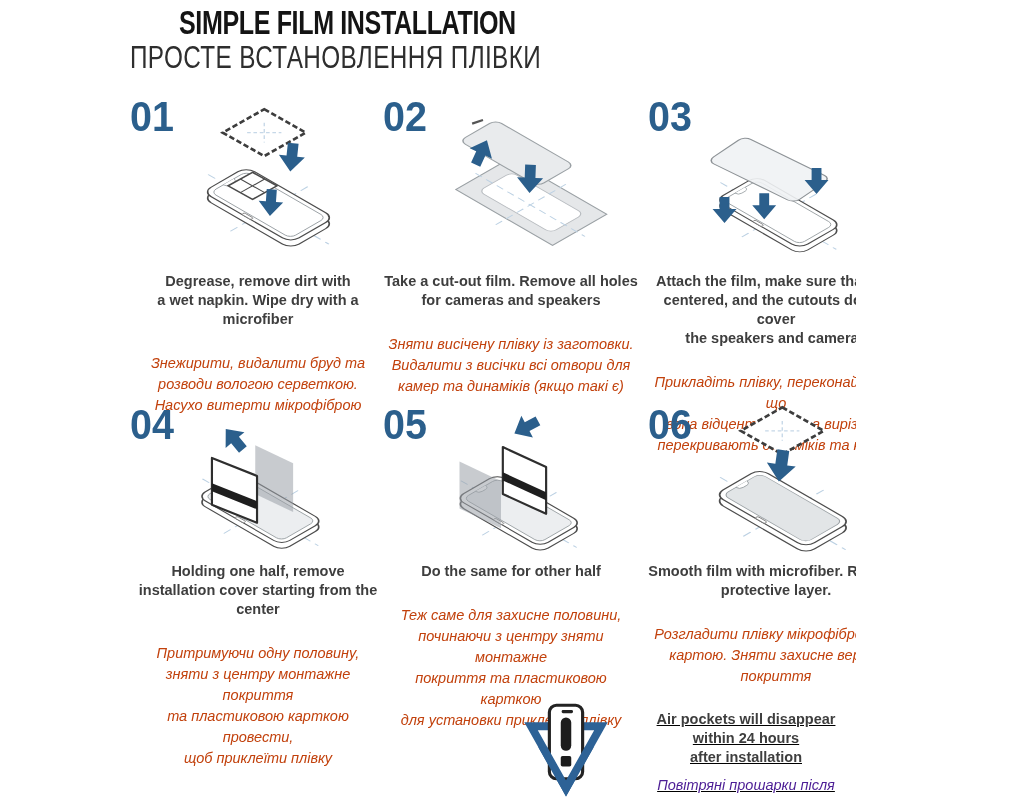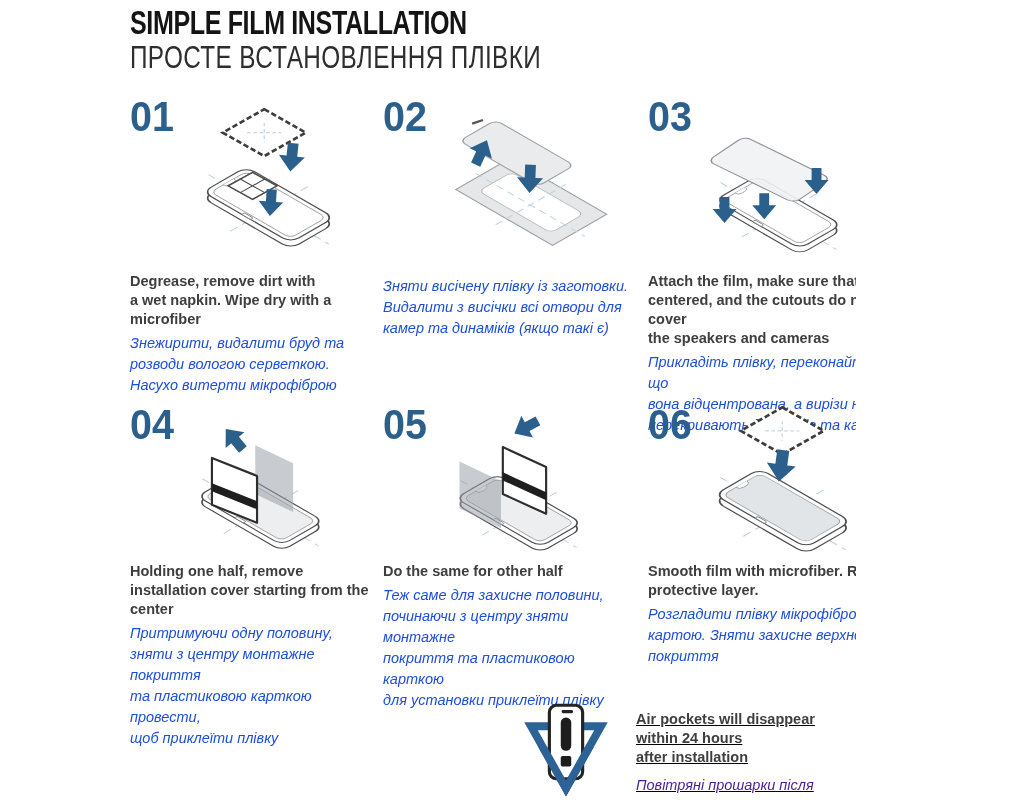--- a/index.html
+++ b/index.html
@@ -1,36 +1,36 @@
 <!DOCTYPE html>
 <html><head>
 <meta charset="utf-8">
 <style>
   html,body{margin:0;padding:0;background:#fff;}
   .page{position:relative;width:856px;height:800px;background:#ffffff;overflow:hidden;
-        font-family:"Liberation Sans",sans-serif;}
+        font-family:"Liberation Sans",sans-serif;text-align:center;}
   
   .titles{position:absolute;left:130px;top:6px;}
   .title-en{display:inline-block;font-size:33px;font-weight:800;color:#141414;
             letter-spacing:-0.5px;transform:scaleX(.76);transform-origin:0 0;white-space:nowrap;}
   .title-ua{display:inline-block;font-size:32px;font-weight:400;color:#2e2e2e;
             letter-spacing:.5px;transform:scaleX(.76);transform-origin:0 0;white-space:nowrap;margin-top:1px;}
   .titles .line{line-height:1.04;height:34px;}
   
   .steps{position:absolute;left:130px;top:96px;display:grid;
          grid-template-columns:253px 265px 276px;grid-auto-rows:308px;}
   .step{position:relative;}
   .step-number{position:absolute;left:0;top:0;font-size:42px;font-weight:700;color:#2b5f8c;
                line-height:1;transform:scaleX(.94);transform-origin:0 0;}
   .step-art{position:absolute;left:26px;top:2px;width:212px;height:164px;}
   .row2 .step-art{top:-2px;height:156px;}
   .step-texts{position:absolute;left:0;top:176px;width:256px;}
   .row2 .step-texts{top:158px;}
   .step-title{font-size:14.5px;font-weight:700;color:#3e3e3e;line-height:19px;white-space:pre-line;}
-  .step-ua{margin-top:4px;font-size:14.5px;font-style:italic;color:#1d4ed8;line-height:21px;white-space:pre-line;}
+  .step-ua{margin-top:24px;font-size:14.5px;font-style:italic;color:#c2410c;line-height:21px;white-space:pre-line;}
   
   .warning{position:absolute;left:522px;top:700px;display:flex;align-items:flex-start;}
   .warning-icon{width:88px;height:98px;flex:0 0 auto;}
   .warning-texts{margin-left:26px;padding-top:10px;text-decoration:underline;}
   .warning-title{font-size:14.5px;font-weight:700;color:#3e3e3e;line-height:19px;white-space:pre-line;}
   .warning-ua{margin-top:8px;font-size:14.5px;font-style:italic;color:#4c1d95;line-height:21px;white-space:pre-line;}
   svg{display:block;}
 </style>
 </head>
 <body>
@@ -113,20 +113,22 @@
         <g transform="translate(96,16) scale(.68)">
           <g transform="matrix(.866,.5,-.866,.5,0,0)">
             <rect x="0" y="0" width="148" height="68" rx="11" fill="#e9ebed" stroke="#9aa0a4" stroke-width="2"></rect>
           </g>
         </g>
         <path d="M70,20 l12,-4" stroke="#555" stroke-width="2.5"></path>
         <use href="#arrow-shape" transform="translate(82,48) rotate(205) scale(.8)"></use>
         <use href="#arrow-shape" transform="translate(134,86) scale(.85) rotate(2)"></use>
       </svg>
       <div class="step-texts">
+        <div class="step-title">Take a cut-out film. Remove all holes
+for cameras and speakers</div>
         <div class="step-ua">Зняти висічену плівку із заготовки.
 Видалити з висічки всі отвори для
 камер та динаміків (якщо такі є)</div>
       </div>
     </div>
 
     <div class="step row1">
       <div class="step-number">03</div>
       <svg class="step-art" viewBox="0 0 235 165">
         <use href="#guides-shape" transform="translate(92,82) scale(.72)"></use>

